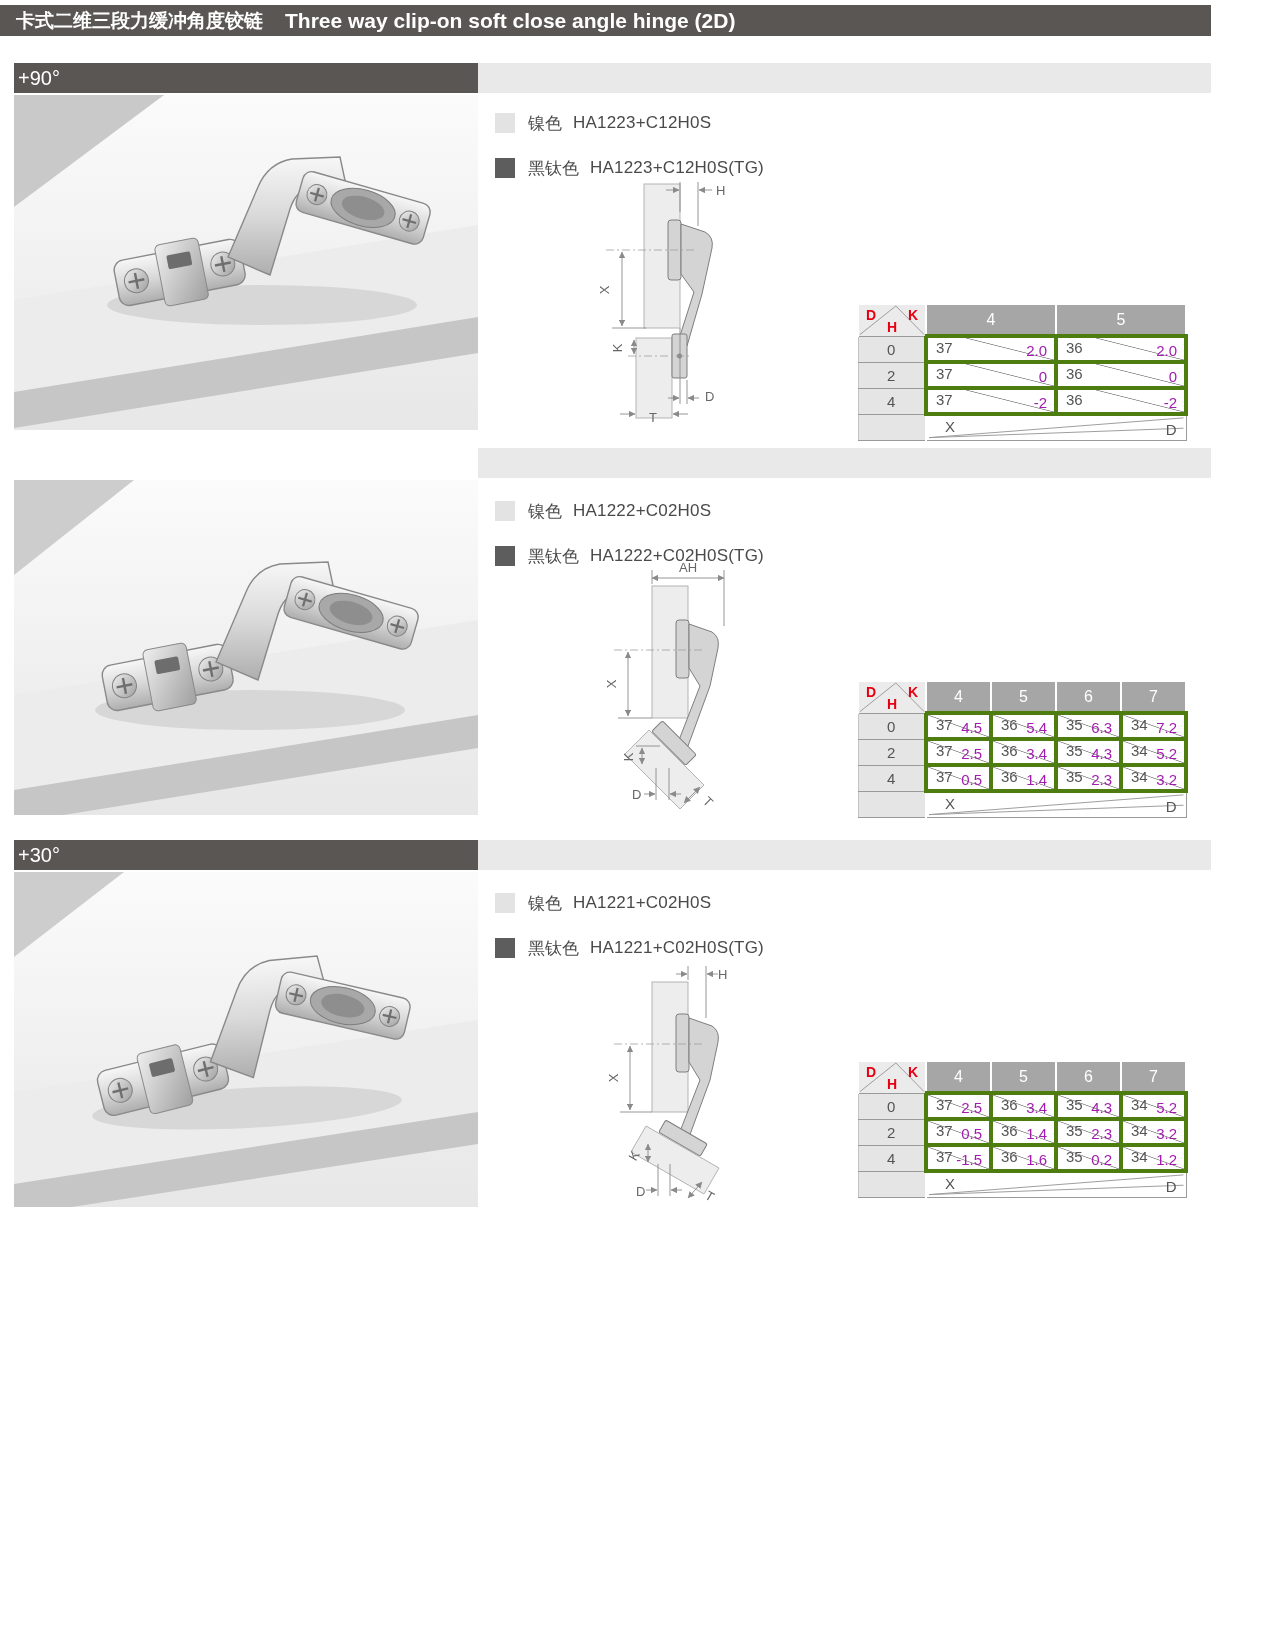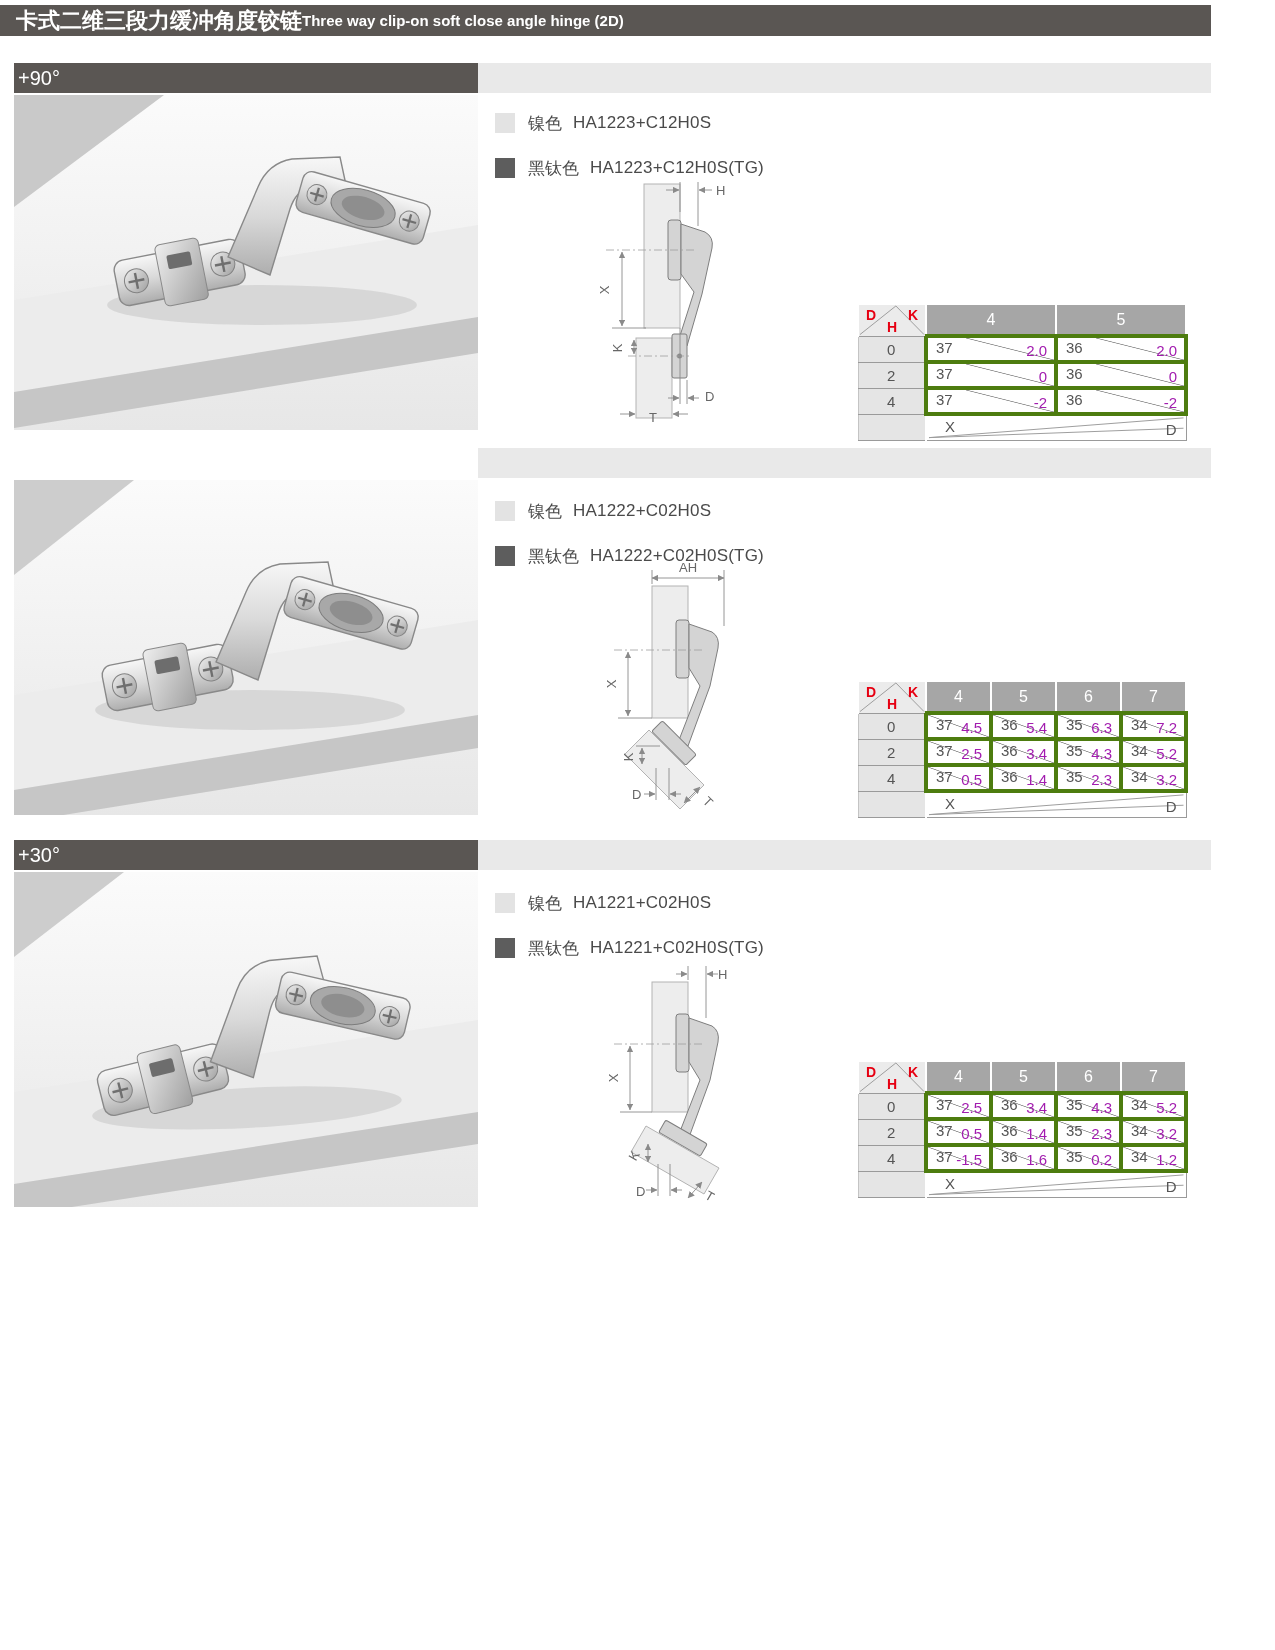--- a/index.html
+++ b/index.html
@@ -2,22 +2,22 @@
 <html style="--accent-red: #e60012; --bar-dark: #5a5653; --bar-light: #e9e9e9; --table-head-bg: #a6a6a6; --table-row-head-bg: #e5e5e5; --swatch-nickel: #e3e3e3; --swatch-black-titanium: #5d5d5d;"><head>
 <meta charset="utf-8">
 <style>
   html,body{margin:0;padding:0;background:#fff;}
   .page{position:relative;width:1275px;height:1650px;background:#fff;overflow:hidden;
         font-family:"Liberation Sans","DejaVu Sans",sans-serif;}
 
   
   .pageheader{position:absolute;left:0;top:5px;width:1211px;height:31px;
     background:var(--bar-dark,#5a5653);color:#fff;display:flex;align-items:center;}
-  .title-zh{font-weight:bold;font-size:22px;margin-left:16px;}
-  .title-en{font-weight:bold;font-size:15px;}
+  .title-zh{font-weight:bold;font-size:19px;margin-left:16px;}
+  .title-en{font-weight:bold;font-size:21px;margin-left:22px;}
 
   
   .bar-dark{position:absolute;left:14px;width:464px;height:30px;background:var(--bar-dark,#5a5653);
     color:#fff;font-size:20px;line-height:30px;padding-left:4px;box-sizing:border-box;}
   .bar-light{position:absolute;left:478px;width:733px;height:30px;background:var(--bar-light,#e9e9e9);}
 
   
   .photo{position:absolute;left:14px;width:464px;height:335px;}
   .photo svg{display:block;width:100%;height:100%;}
 

